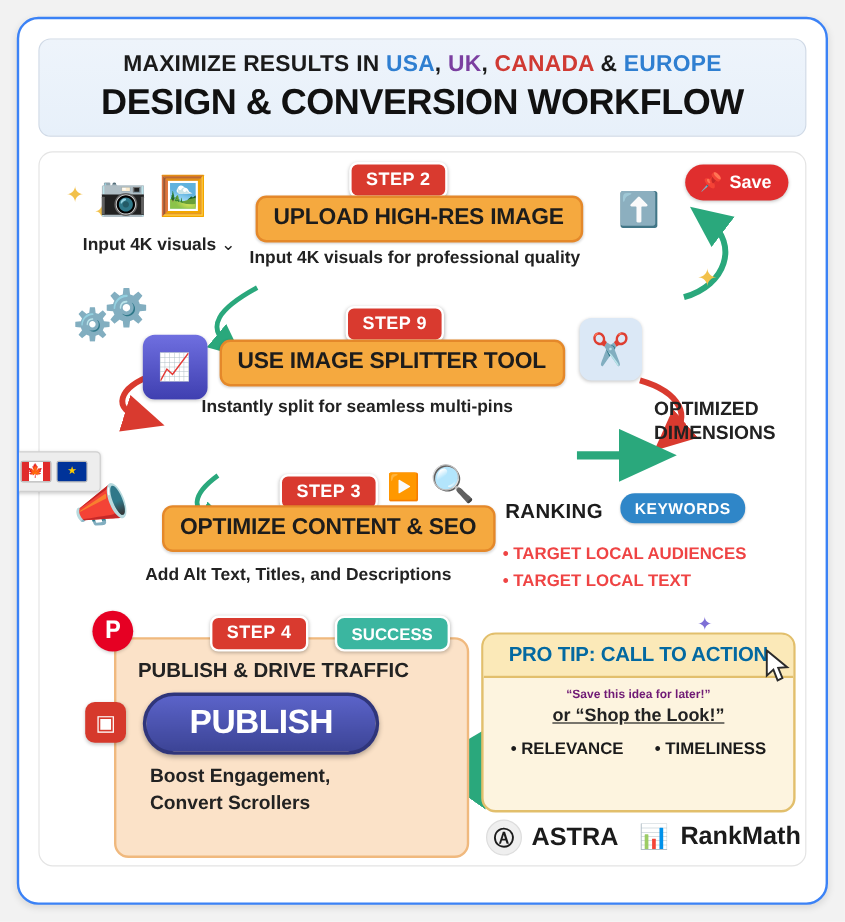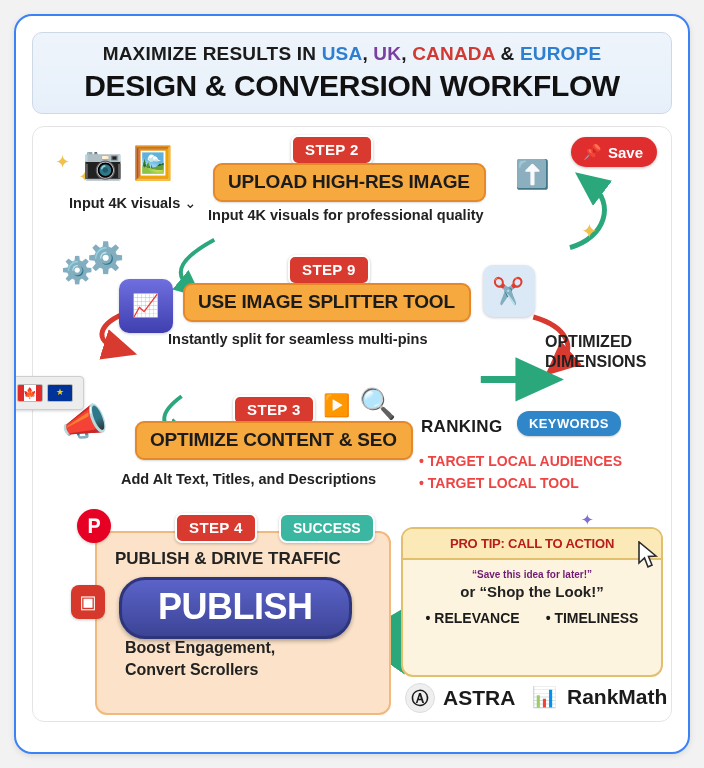--- a/index.html
+++ b/index.html
@@ -166,43 +166,43 @@
   }
   .success{
     position:absolute;
     background:#3bb6a0;color:#fff;font-weight:bold;font-size:14px;
     padding:5px 12px;border-radius:8px;border:2px solid #fff;
     box-shadow:0 1px 3px rgba(0,0,0,.22);
   }
   .publish-btn{
     position:absolute;
     background:linear-gradient(180deg,#5b63c9 0%,#3c4496 100%);
-    color:#fff;font-weight:bold;font-size:36px;letter-spacing:-.5px;
+    color:#fff;font-weight:bold;font-size:28px;letter-spacing:-.5px;
     border:3px solid #2f357a;
     border-radius:26px;
     padding:6px 36px 8px 36px;
     box-shadow:0 2px 4px rgba(0,0,0,.3);
   }
   .protip{
     position:absolute;
     background:#fdf4df;
     border:2px solid #e2bf6c;
     border-radius:12px;
     text-align:center;
   }
   .protip-title{
     background:#fbe9b8;
     border-bottom:2px solid #e2bf6c;
     border-radius:9px 9px 0 0;
-    font-weight:bold;font-size:13px;color:#b91c1c;
+    font-weight:bold;font-size:17px;color:#0369a1;
     padding:7px 0 7px 0;
     letter-spacing:-.2px;
   }
   .protip-q{font-size:10px;font-weight:bold;color:#701a75;margin-top:9px;}
-  .protip-q2{font-size:15px;font-weight:bold;color:#222;margin-top:3px;}
+  .protip-q2{font-size:15px;font-weight:bold;color:#222;margin-top:3px;text-decoration:underline;}
   .protip-tags{
     display:flex;justify-content:center;gap:26px;
     margin-top:10px;font-size:14px;font-weight:bold;color:#1b1b1b;
   }
   .brandrow{
     position:absolute;
     display:flex;align-items:center;gap:8px;
     font-weight:bold;font-size:21px;color:#1b1b1b;
   }
 </style>
@@ -286,21 +286,21 @@
       <span class="ico" style="left:290px;top:268px;font-size:22px;color:#d93a2f;">▶️</span>
       <div class="pill" style="left:102px;top:294px;">OPTIMIZE CONTENT &amp; SEO</div>
       <span class="ico" style="left:326px;top:262px;font-size:30px;">🔍</span>
       <div class="sub" style="left:88px;top:344px;">Add Alt Text, Titles, and Descriptions</div>
       <div class="ranking" style="left:388px;top:290px;">RANKING</div>
       <div class="kw" style="left:484px;top:284px;">KEYWORDS</div>
       <div class="bullet" style="left:386px;top:326px;">
         <span>•&nbsp;</span><span>TARGET LOCAL AUDIENCES</span>
       </div>
       <div class="bullet" style="left:386px;top:348px;">
-        <span>•&nbsp;</span><span>TARGET LOCAL TOOL</span>
+        <span>•&nbsp;</span><span>TARGET LOCAL TEXT</span>
       </div>
 
       <div class="orange-box" style="left:62px;top:404px;width:296px;height:184px;"></div>
       <div class="sq-icon" style="left:44px;top:382px;width:34px;height:34px;border-radius:17px;background:#e60023;color:#fff;font-size:20px;">𝐏</div>
       <div class="step-badge" style="left:142px;top:386px;">STEP 4</div>
       <div class="success" style="left:246px;top:386px;">SUCCESS</div>
       <div class="sub" style="left:82px;top:422px;font-size:17px;">PUBLISH &amp; DRIVE TRAFFIC</div>
       <div class="sq-icon" style="left:38px;top:458px;width:34px;height:34px;background:#d6392c;color:#fff;font-size:18px;border-radius:8px;">▣</div>
       <div class="publish-btn" style="left:86px;top:450px;">PUBLISH</div>
       <div class="sub" style="left:92px;top:512px;font-size:16px;">Boost Engagement,</div>

